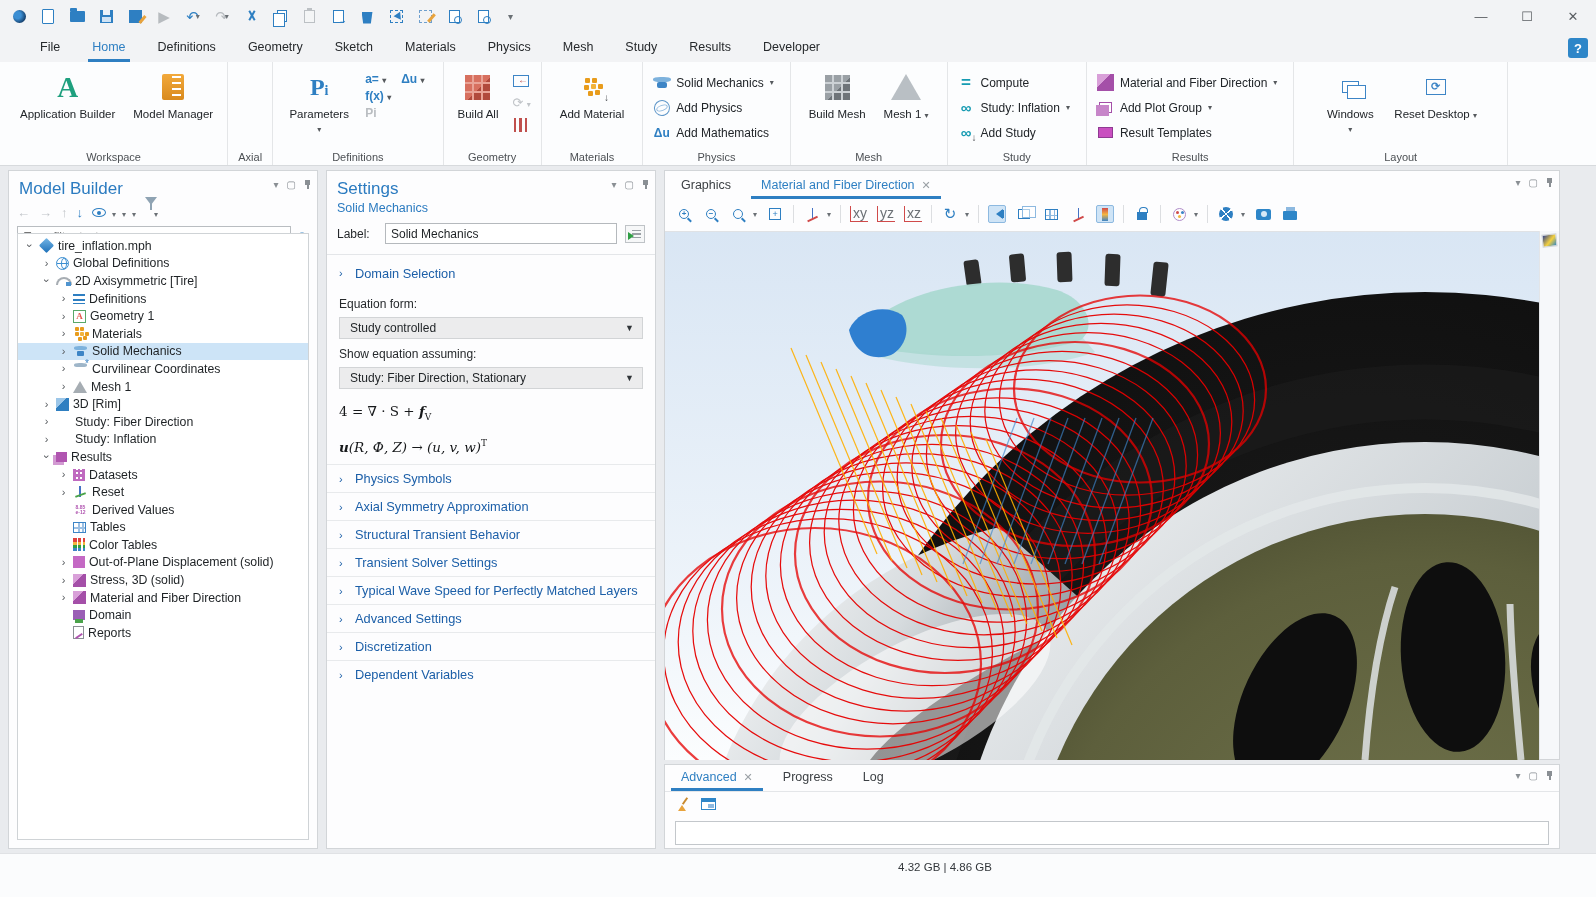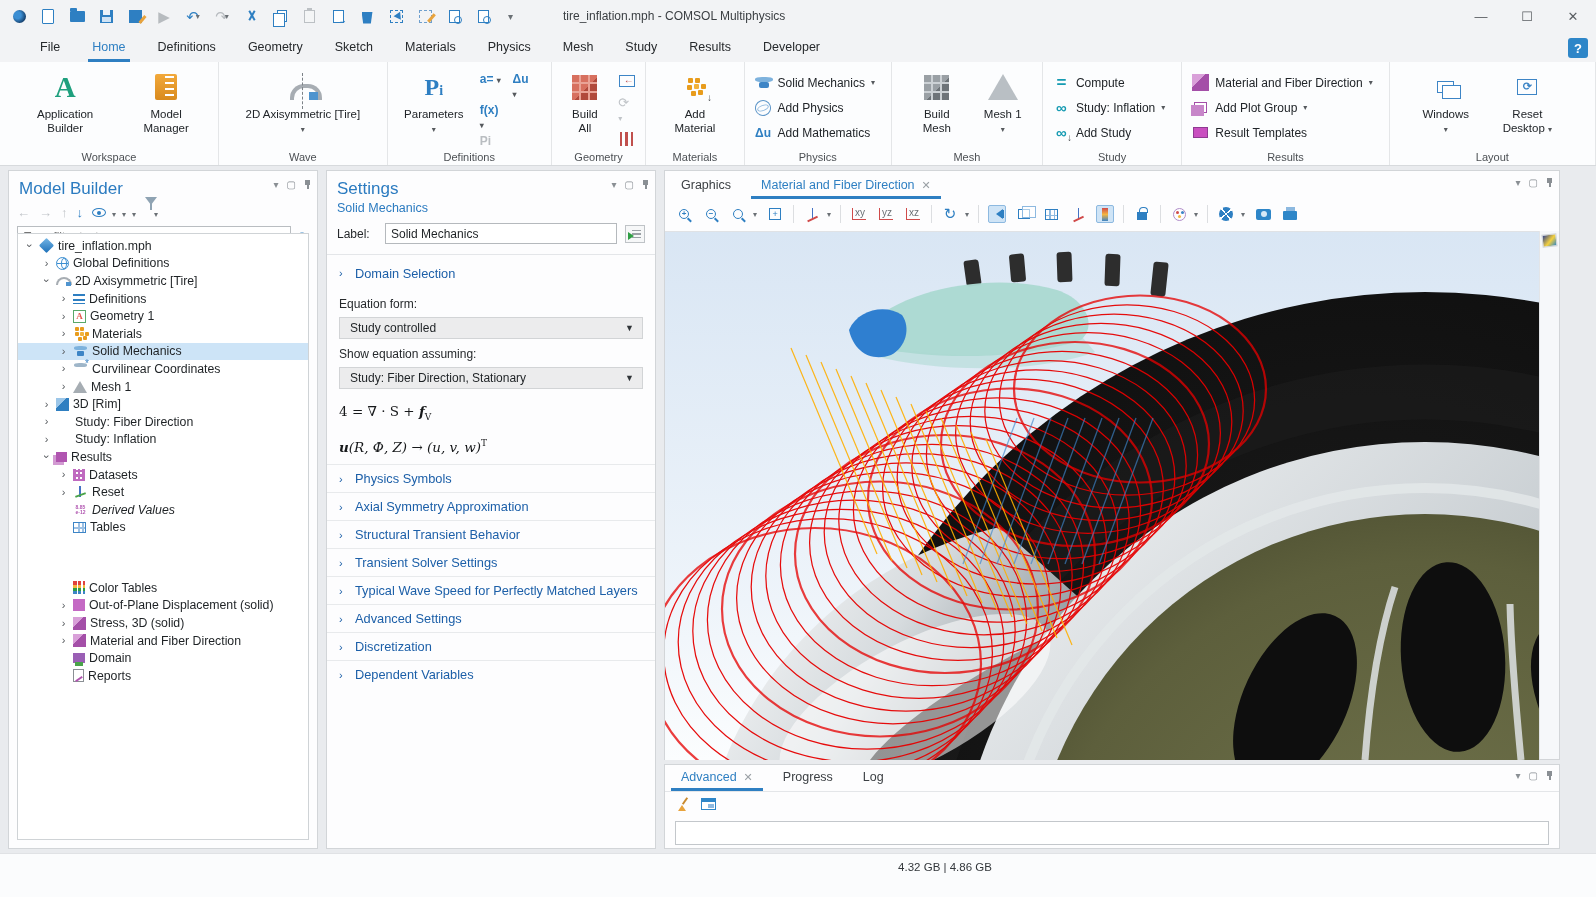--- a/index.html
+++ b/index.html
@@ -207,21 +207,21 @@
   .gtools{display:flex;align-items:center;gap:9px;height:30px;padding:0 10px;font-size:13px}
   .gsep{width:1px;height:18px;background:#dcdee1}
   .tic{width:18px;height:18px;display:flex;align-items:center;justify-content:center;position:relative;color:#2e7fc2}
   .tic.on{background:#cfe4f6;border:1px solid #8db9e0;border-radius:2px}
   .mag{width:10px;height:10px;border:1.8px solid #2e7fc2;border-radius:50%;position:relative;font:bold 8px/8px "Liberation Sans",sans-serif;color:#2e7fc2;display:flex;align-items:center;justify-content:center}
   .mag:after{content:"";position:absolute;right:-4px;bottom:-3px;width:5px;height:1.8px;background:#2e7fc2;transform:rotate(45deg)}
   .extbox{width:12px;height:12px;border:1.5px solid #2e7fc2;display:flex;align-items:center;justify-content:center;font-size:9px;color:#2e7fc2}
   .axit{position:relative;width:13px;height:13px}
   .axit:before{content:"";position:absolute;left:6px;top:0;width:1.6px;height:12px;background:#4472c4}
   .axit:after{content:"";position:absolute;left:1px;bottom:1px;width:11px;height:1.6px;background:#d04a4a;transform:rotate(-25deg)}
-  .vlab{font-size:10px;color:#6b7075;border-left:1.5px solid #d04a4a;border-bottom:1.5px solid #d04a4a;padding:0 1px 1px 2px;line-height:1}
+  .vlab{font-size:14px;color:#6b7075;border-left:1.5px solid #d04a4a;border-bottom:1.5px solid #d04a4a;padding:0 1px 1px 2px;line-height:1}
   .cubet{width:12px;height:10px;border:1.5px solid #2e7fc2;background:#fff;position:relative}
   .cubet:before{content:"";position:absolute;left:3px;top:-4px;width:12px;height:10px;border:1.5px solid #8db9e0;background:rgba(255,255,255,.6)}
   .gridt{width:13px;height:11px;border:1.5px solid #2e7fc2;background:
      linear-gradient(90deg,transparent 0 3.5px,#8db9e0 3.5px 5px,transparent 5px 8px,#8db9e0 8px 9.5px,transparent 9.5px),
      linear-gradient(0deg,transparent 0 3px,#8db9e0 3px 4.5px,transparent 4.5px)}
   .legbar{width:6px;height:13px;background:linear-gradient(180deg,#d04a4a,#f4b63f,#3d85c6)}
   .lockt{width:10px;height:8px;background:#2e7fc2;position:relative;margin-top:4px}
   .lockt:before{content:"";position:absolute;left:1.5px;top:-5px;width:7px;height:5px;border:1.8px solid #2e7fc2;border-bottom:none;border-radius:4px 4px 0 0}
   .palt{width:13px;height:13px;border-radius:50%;border:1.5px solid #b08cc9;position:relative}
   .palt:before{content:"";position:absolute;left:2px;top:2px;width:3px;height:3px;border-radius:50%;background:#d04a4a;box-shadow:5px 0 #3d85c6,2px 4px #f4b63f}
@@ -304,21 +304,20 @@
     <span class="qbtn">
         <span class="i-find"></span>
       </span>
     <span class="qbtn">
         <span class="i-find"></span>
       </span>
     <span class="qbtn">
         <span class="tinycaret" style="font-size:10px">▾</span>
       </span>
   </div>
-  <div class="apptitle">tire_inflation.mph - COMSOL Multiphysics</div>
   <div class="winctl">
     <span class="winbtn">—</span>
     <span class="winbtn">☐</span>
     <span class="winbtn">✕</span>
   </div>
 </div>
 
 <div class="menubar" id="menubar">
     <div class="mtab">File</div>
     <div class="mtab active">Home</div>
@@ -345,29 +344,21 @@
     <div class="bigbtn">
       <span class="ric">
           <span class="cabinet"></span>
         </span>
       <span>Model Manager</span>
     </div>
     <span class="glabel">Workspace</span>
   </div>
 
   <div class="rgroup" style="padding:8px 22px 16px">
-    <div class="bigbtn" style="min-width:104px">
-      <span class="ric">
-          <span class="tireic">
-            <span class="axline"></span>
-          </span>
-        </span>
-      <span><span>2D Axisymmetric [Tire]</span> <span class="caret">▾</span></span>
-    </div>
-    <span class="glabel">Wave</span>
+    <span class="glabel">Axial</span>
   </div>
 
   <div class="rgroup" style="padding-right:18px">
     <div class="bigbtn">
       <span class="ric">
           <span class="piic">P<span style="font-size:14px">i</span></span>
         </span>
       <span><span>Parameters</span><br><span class="caret">▾</span></span>
     </div>
     <div class="smallgrid">
@@ -614,31 +605,31 @@
         <div class="trow" style="padding-left: 40px;">
           <span class="tarr">›</span>
           <span class="ic ic-datasets"></span>
           <span class="tlabel">Datasets</span>
         </div>
         <div class="trow" style="padding-left: 40px;">
           <span class="tarr">›</span>
           <span class="ic ic-views"></span>
           <span class="tlabel">Reset</span>
         </div>
-        <div class="trow" style="padding-left: 40px; font-style: italic;">
+        <div class="trow" style="padding-left: 40px;">
           <span class="tarr"></span>
           <span class="ic ic-derived"></span>
           <span class="tlabel">Derived Values</span>
         </div>
         <div class="trow" style="padding-left: 40px;">
           <span class="tarr"></span>
           <span class="ic ic-tables"></span>
           <span class="tlabel">Tables</span>
         </div>
-        <div class="trow" style="padding-left: 40px; margin-top: 43px;">
+        <div class="trow" style="padding-left: 40px;">
           <span class="tarr"></span>
           <span class="ic ic-ctab"></span>
           <span class="tlabel">Color Tables</span>
         </div>
         <div class="trow" style="padding-left: 40px;">
           <span class="tarr">›</span>
           <span class="ic ic-plot2d"></span>
           <span class="tlabel">Out-of-Plane Displacement (solid)</span>
         </div>
         <div class="trow" style="padding-left: 40px;">

